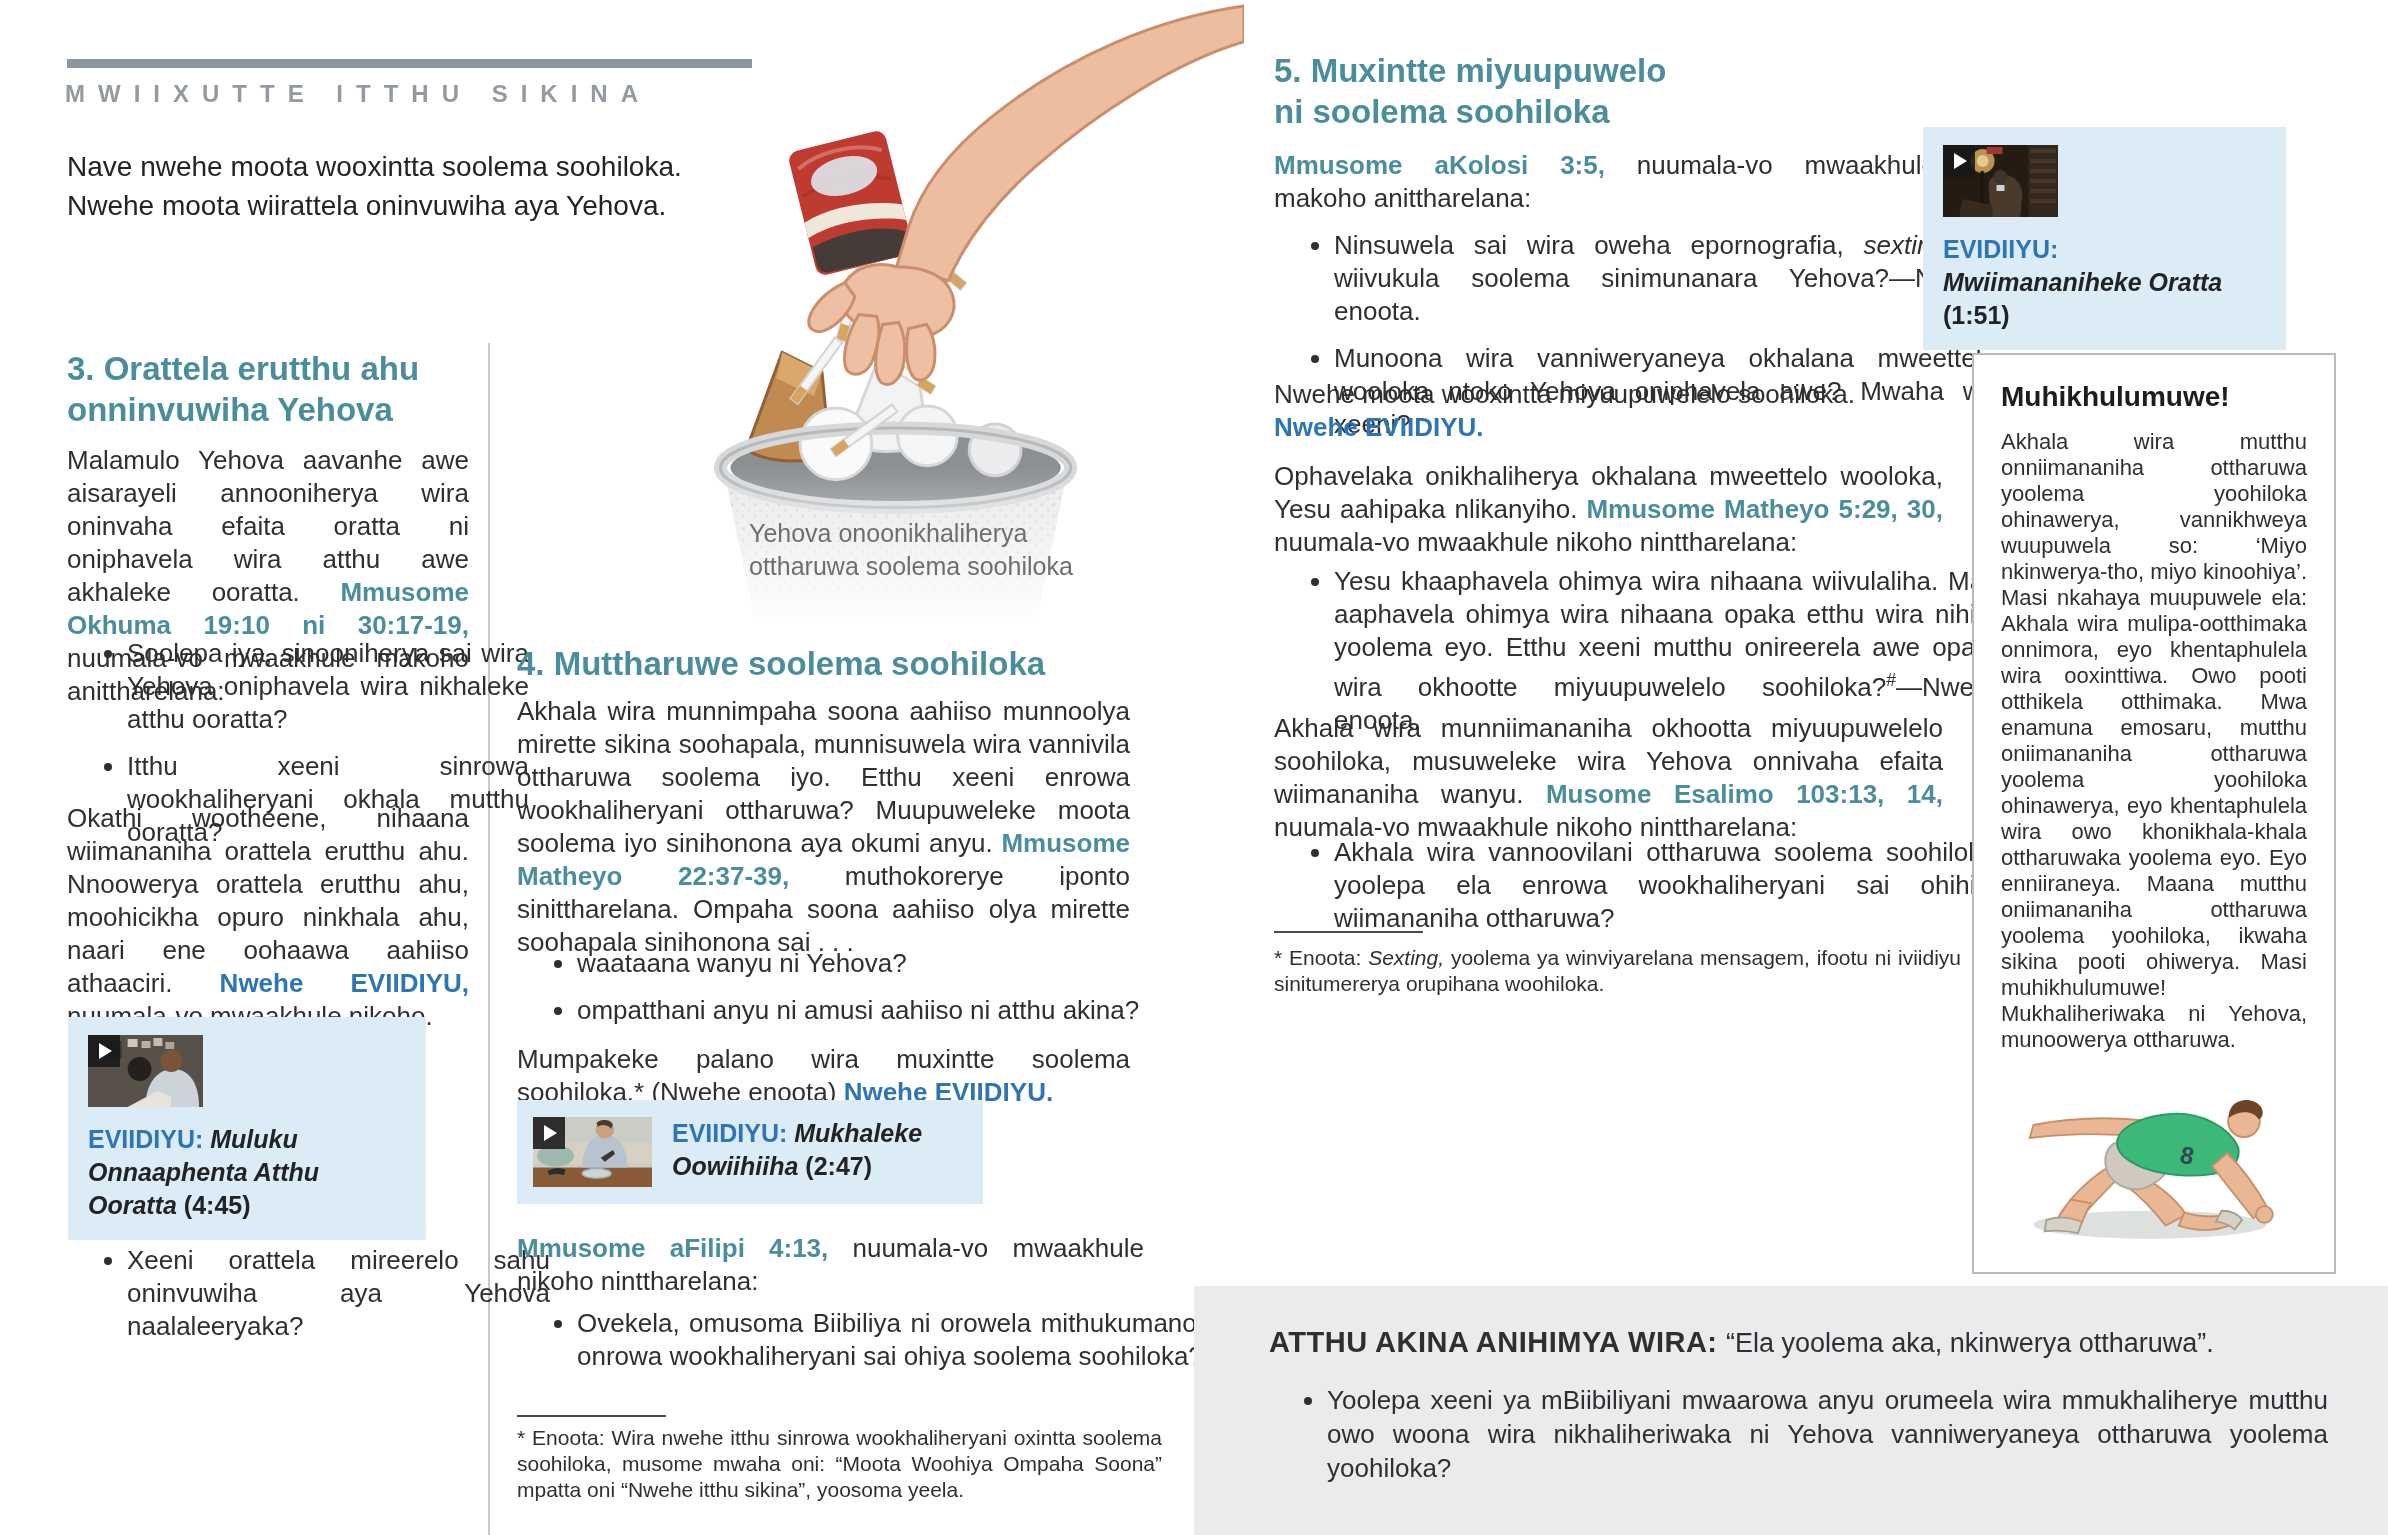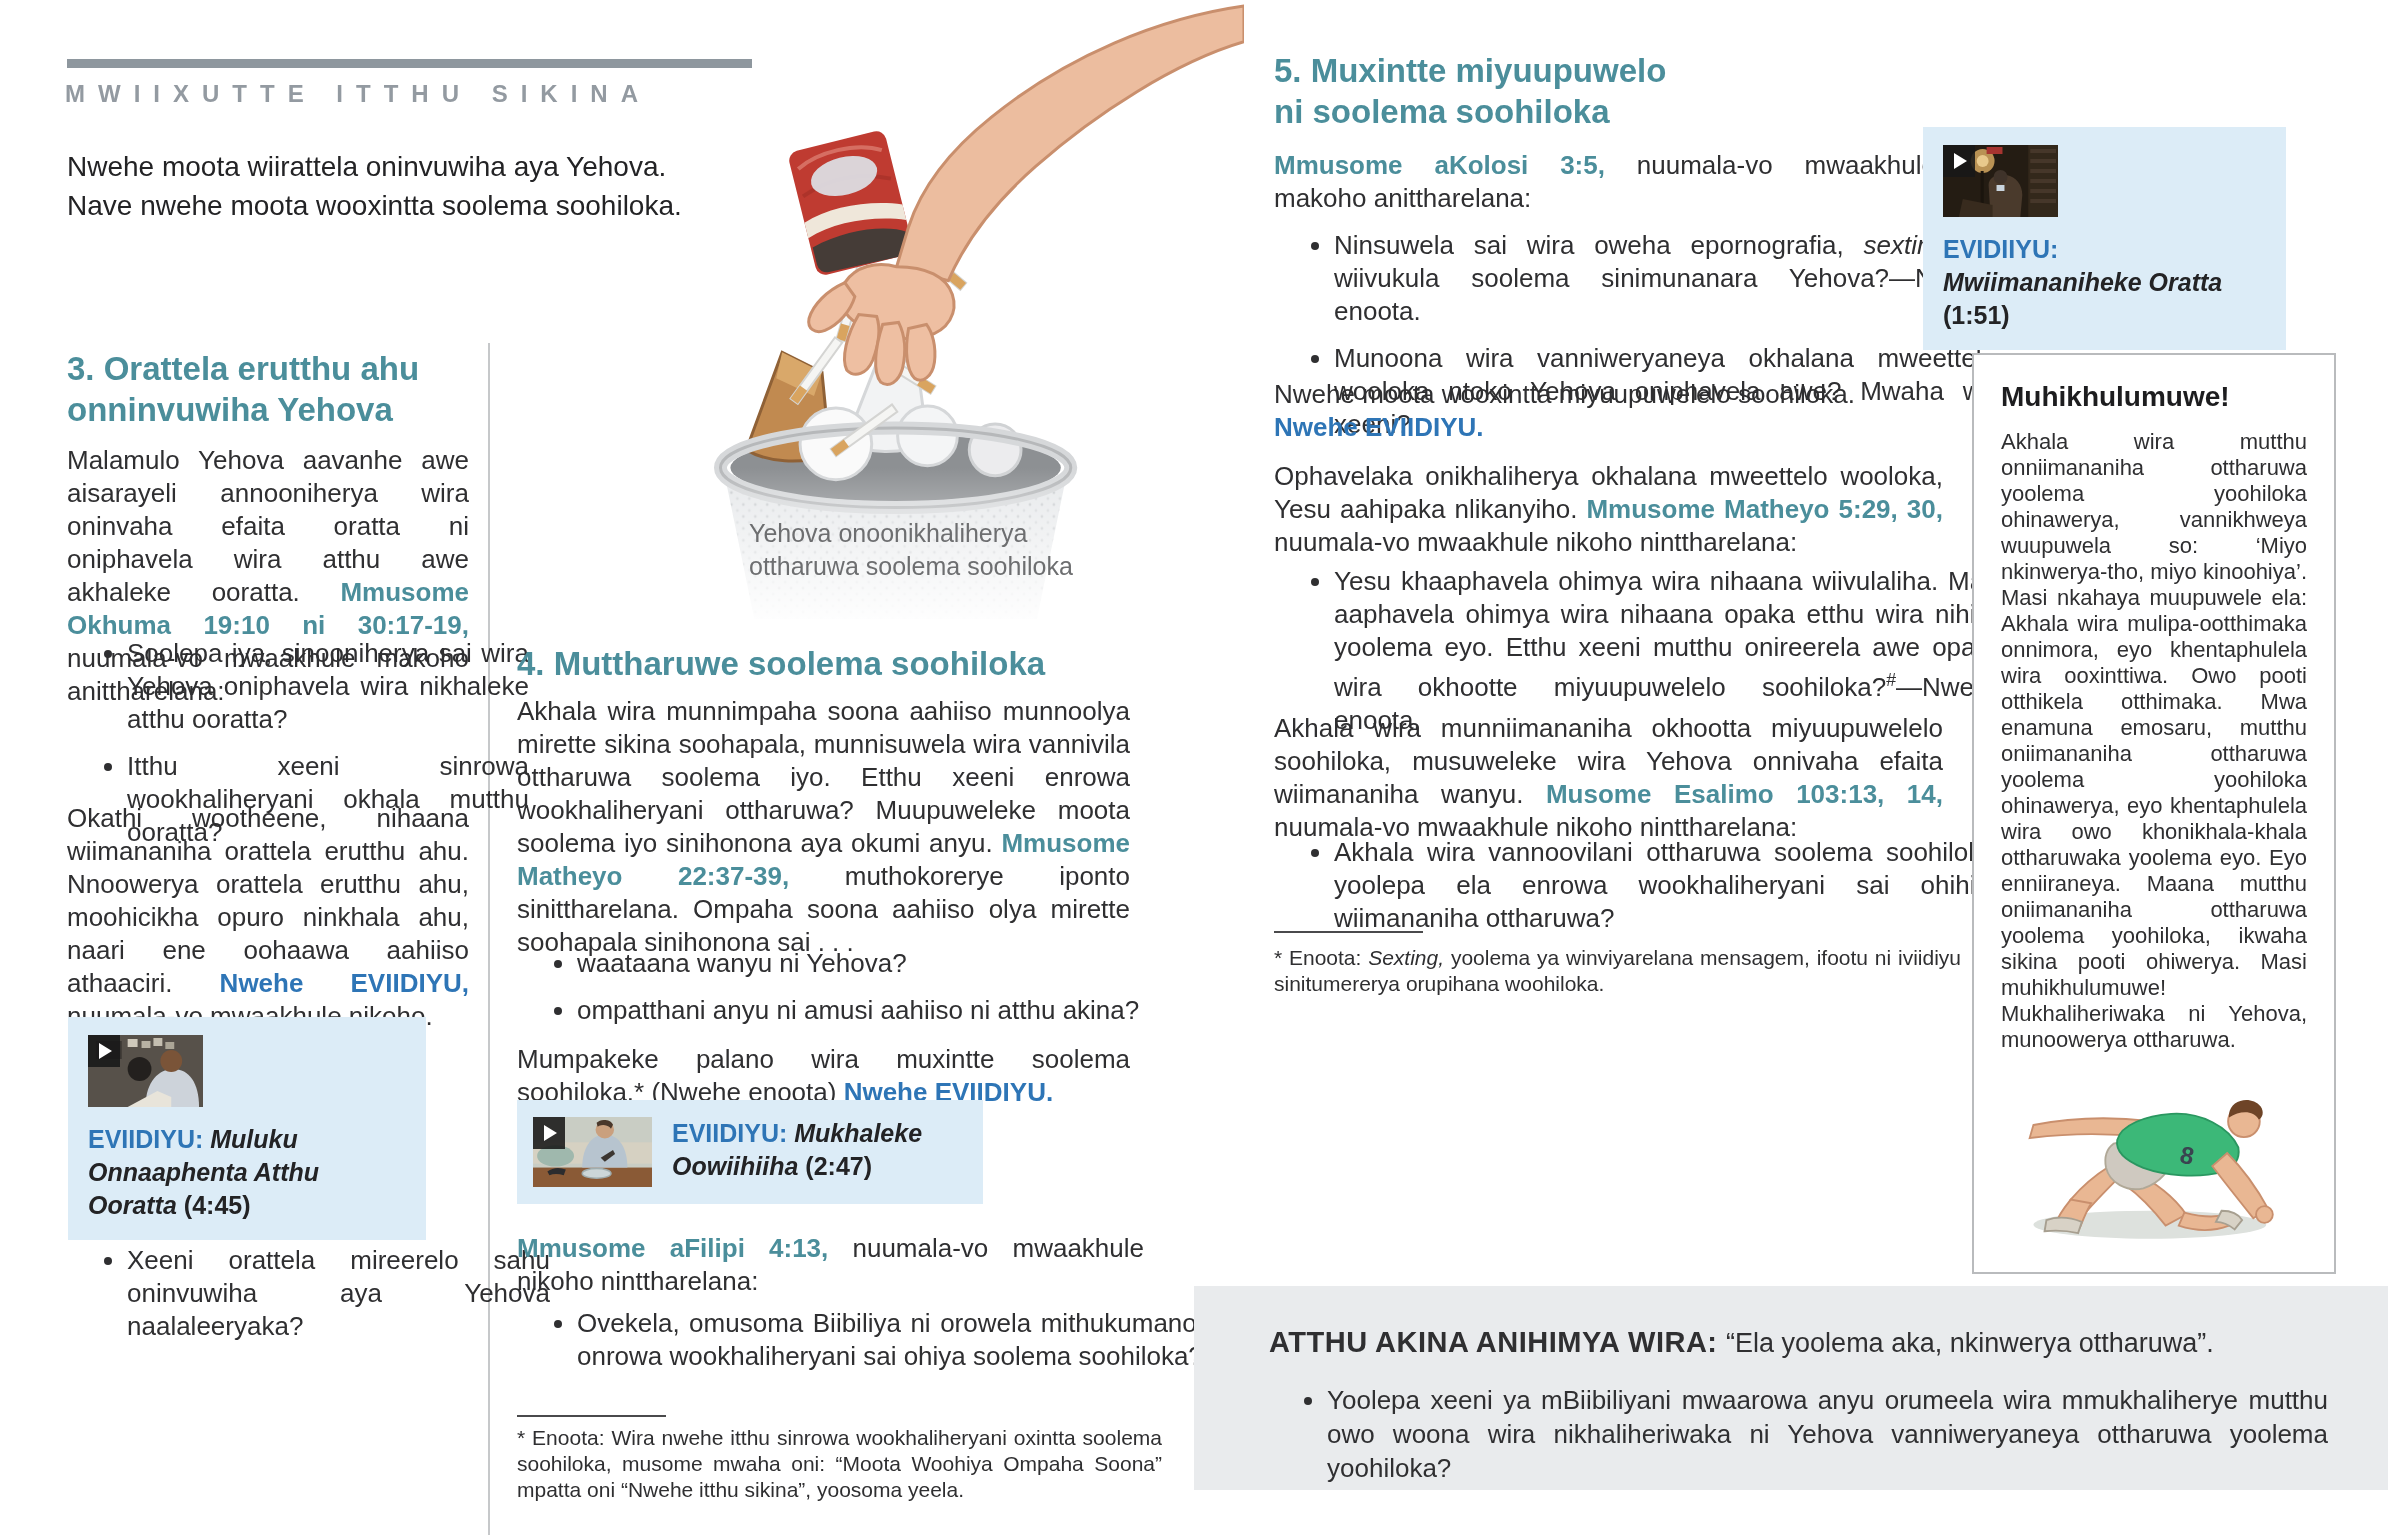--- a/index.html
+++ b/index.html
@@ -50,22 +50,22 @@
   .bottom-bullets{margin:22px 0 0 0;padding-left:58px;font-size:26px;line-height:34px;max-width:1095px;}
 </style>
 </head>
 <body>
 
 <div class="page">
 
   <div class="abs kicker-bar" style="left:67px;top:59px;width:685px;"></div>
   <div class="abs kicker" style="left:65px;top:80px;">MWIIXUTTE ITTHU SIKINA</div>
   <div class="abs intro" style="left:67px;top:147px;width:677px;">
+    <div>Nave nwehe moota wooxintta soolema soohiloka.</div>
     <div>Nwehe moota wiirattela oninvuwiha aya Yehova.</div>
-    <div>Nave nwehe moota wooxintta soolema soohiloka.</div>
   </div>
 
   <div class="abs" style="left:597px;top:0;width:647px;height:627px;">
     <svg viewBox="0 0 650 630" width="647" height="627">
       <defs>
         <linearGradient id="fw" x1="0" y1="0" x2="0" y2="1">
           <stop offset="0" stop-color="#ffffff" stop-opacity="0"></stop>
           <stop offset="1" stop-color="#ffffff" stop-opacity="1"></stop>
         </linearGradient>
         <pattern id="dots" width="12" height="12" patternUnits="userSpaceOnUse">
@@ -279,21 +279,21 @@
 
         <path d="M238 88 C254 104 270 126 282 148 L266 158 C250 138 234 118 222 102 Z" fill="#e9b793" stroke="#c98f6d" stroke-width="2"></path>
         <circle cx="278" cy="154" r="9" fill="#e9b793" stroke="#c98f6d" stroke-width="2"></circle>
 
         <circle cx="256" cy="54" r="17" fill="#e9b793" stroke="#c98f6d" stroke-width="2"></circle>
         <path d="M240 46 C242 30 264 26 274 38 C278 44 276 50 272 52 C266 42 252 42 240 50 Z" fill="#6e4427"></path>
       </svg>
     </div>
   </div>
 
-  <div class="abs bottom-box" style="left:1194px;top:1286px;width:1194px;height:204px;">
+  <div class="abs bottom-box" style="left:1194px;top:1286px;width:1194px;height:250px;">
     <div class="bottom-head"><span class="seg-b">ATTHU AKINA ANIHIMYA WIRA: </span><span>“Ela yoolema aka, nkinwerya ottharuwa”.</span></div>
     <ul class="bullets bottom-bullets">
       <li><span>Yoolepa xeeni ya mBiibiliyani mwaarowa anyu orumeela wira mmukhaliherye mutthu owo woona wira nikhaliheriwaka ni Yehova vanniweryaneya ottharuwa yoolema yoohiloka?</span></li>
     </ul>
   </div>
 
 </div>
 
 
 </body></html>

